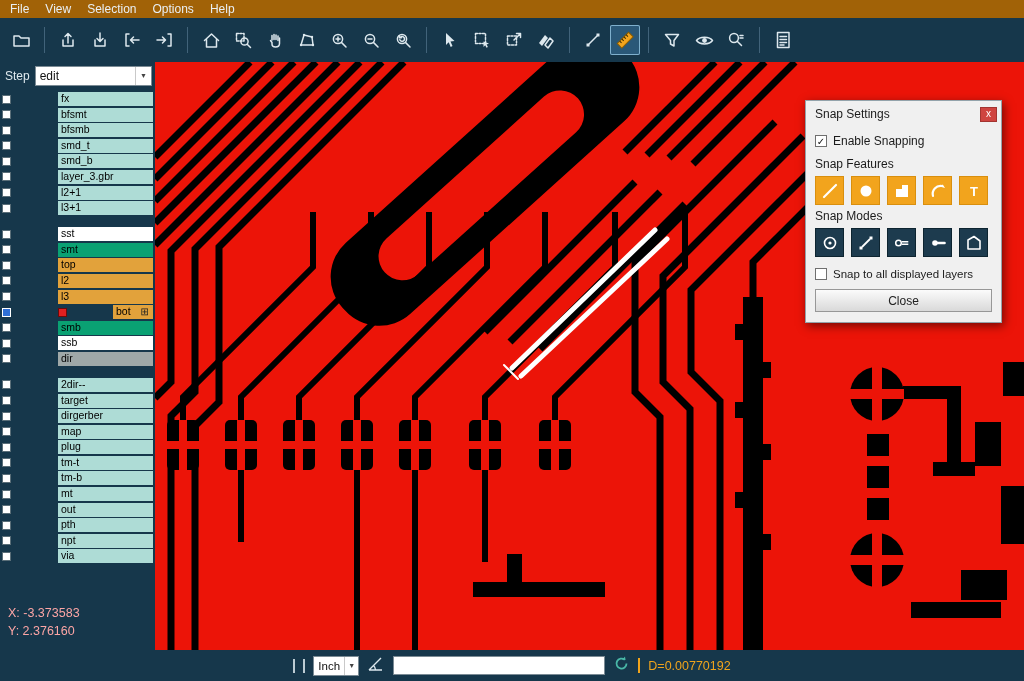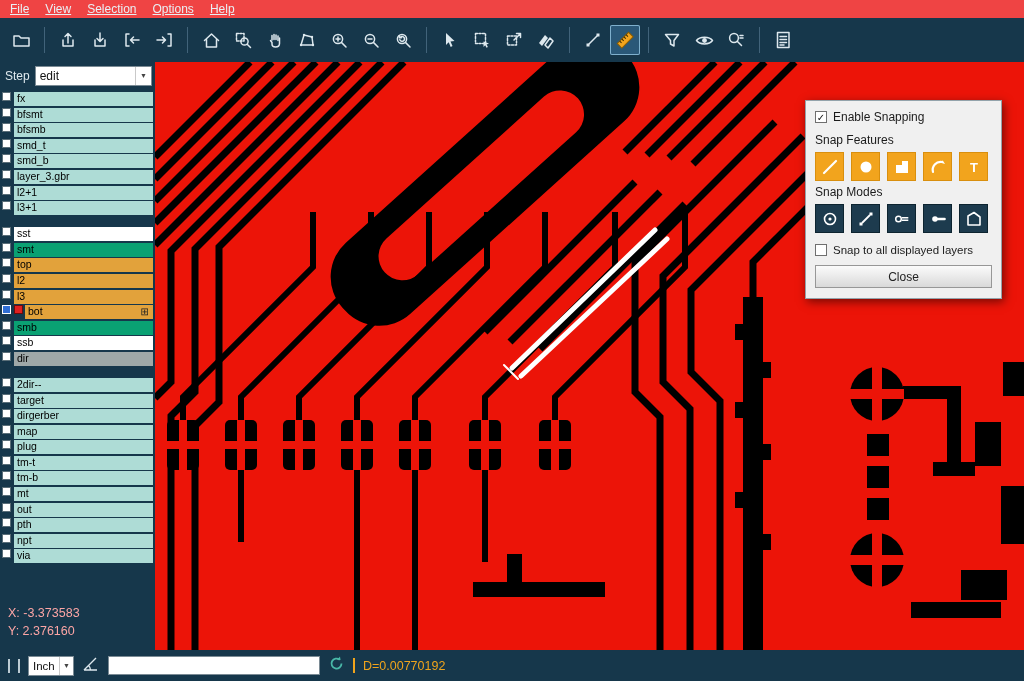--- a/index.html
+++ b/index.html
@@ -1,22 +1,22 @@
 <!DOCTYPE html>
 <html><head>
 <meta charset="utf-8">
 <style>
   * { box-sizing: border-box; margin: 0; padding: 0; }
   html,body { width:1024px; height:681px; overflow:hidden; background:#16374b;
               font-family:"Liberation Sans", sans-serif; }
   .app { width:1024px; height:681px; display:flex; flex-direction:column; }
 
   
-  .menubar { height:18px; display:flex; align-items:flex-start; background:#ef4444;
-             color:#e9eff3; font-size:12px; flex:none; padding-left:2px;text-decoration:underline; }
+  .menubar { height:18px; display:flex; align-items:flex-start; background:#a16207;
+             color:#e9eff3; font-size:12px; flex:none; padding-left:2px; }
   .menu-item { padding:0 8px; height:18px; line-height:18px; cursor:default; }
 
   
   .toolbar { height:44px; display:flex; align-items:center; background:#16374b;
              flex:none; padding-left:6px; gap:2px; }
   .tbtn { width:30px; height:30px; display:flex; align-items:center; justify-content:center;
           border-radius:2px; flex:none; }
   .tbtn.active { background:#2a5878; box-shadow:0 0 0 1px #7fb0cd inset; }
   .tsep { width:1px; height:26px; background:#41637a; margin:0 6px; flex:none; }
   .tbtn svg g.s { stroke:#dde8ee; fill:none; stroke-width:1.5; stroke-linecap:round; stroke-linejoin:round; }
@@ -26,21 +26,21 @@
 
   
   .sidebar { width:155px; flex:none; background:#16374b; display:flex; flex-direction:column; }
   .step-row { height:27px; flex:none; display:flex; align-items:center; gap:5px;
               padding:0 3px 0 5px; color:#dfe9ee; font-size:12px; }
   .combo { flex:1; height:20px; background:#fff; border:1px solid #7a8a94; display:flex;
            align-items:center; font-size:12px; color:#111; padding-left:4px; }
   .combo .chev { margin-left:auto; width:16px; height:100%; border-left:1px solid #c9c9c9;
                  display:flex; align-items:center; justify-content:center; font-size:7px; color:#444; }
   .layers { flex:none; padding-top:3px; }
-  .layer-row { display:flex; height:14px; margin:0 2px 1.6px 1px; position:relative; }
+  .layer-row { display:flex; align-items:center; height:14px; margin:0 2px 1.6px 1px; position:relative;gap:44px; }
   .layer-row.gap { margin-top:12px; }
   .lr-check { width:9px; height:9px; background:#fff; border:1px solid #5a6e78; margin:0 3px 0 1px; flex:none; }
   .lr-sel { display:none; width:9px; height:9px; background:#e02020; border:1px solid #6b0b0b; margin-right:2px; flex:none; }
   .lr-name { flex:1; height:100%; font-size:10.5px; line-height:13px; color:#000; padding-left:3px;
              overflow:hidden; white-space:nowrap; }
   .lr-grid { display:none; position:absolute; right:4px; top:0; font-size:10px; line-height:14px; color:#222; }
   .selected .lr-check { background:#2f6fd6; border-color:#fff; }
   .selected .lr-sel { display:block; }
   .selected .lr-grid { display:block; }
   .c-cyan  .lr-name { background:#aedcd6; }
@@ -72,21 +72,21 @@
           display:flex; align-items:center; justify-content:center; flex:none; }
   .mbtn { width:29px; height:29px; background:#1d3b4e; border:1px solid #0d2430;
           display:flex; align-items:center; justify-content:center; flex:none; }
   .sd-check2 { display:flex; align-items:center; gap:6px; margin:11px 0 9px; font-size:11.5px; }
   .sd-close-btn { display:block; width:100%; height:23px; background:linear-gradient(#fbfbfb,#d9d9d9);
                   border:1px solid #979797; font-size:12px; color:#222;
                   font-family:"Liberation Sans", sans-serif; }
 
   
   .statusbar { height:31px; flex:none; background:#16374b; display:flex; align-items:center;
-               padding:0 8px; gap:8px; color:#dfe9ee; }
+               padding:0 8px; gap:8px; color:#dfe9ee;justify-content:center; }
   .grip { width:2px; height:14px; background:#bccbd3; flex:none; }
   .unit-select { width:46px; height:20px; background:#fff; color:#111; font-size:11.5px;
                  border:1px solid #7a8a94; display:flex; align-items:center; padding-left:4px; flex:none; }
   .unit-select .chev { margin-left:auto; width:14px; height:100%; border-left:1px solid #c9c9c9;
                        display:flex; align-items:center; justify-content:center; font-size:7px; color:#444; }
   .cmd-input { width:212px; height:19px; background:#fff; border:1px solid #7a8a94;
                font-size:12px; padding:0 4px; font-family:"Liberation Sans", sans-serif; }
   .vsep { width:2px; height:15px; background:#f0a41c; flex:none; }
   .dist { color:#f0a41c; font-size:12.5px; }
 </style>
@@ -624,20 +624,24 @@
         </g>
 
         <g stroke="#ffffff" stroke-linecap="round" fill="none">
           <path d="M500 168L357 306" stroke-width="5"></path>
           <path d="M512 177L366 314" stroke-width="5"></path>
           <path d="M349 303L363 317" stroke-width="2"></path>
         </g>
       </svg>
 
       <div class="snap-dialog">
+        <div class="sd-title">
+          <span>Snap Settings</span>
+          <span class="sd-close">x</span>
+        </div>
         <div class="sd-body">
           <div class="sd-check">
             <span class="cbox">✓</span>
             <span>Enable Snapping</span>
           </div>
           <div class="sd-label">Snap Features</div>
           <div class="icon-row">
             <div class="fbtn">
               <svg width="18" height="18" viewBox="0 0 18 18">
                   <path d="M3 15L15 3" stroke="#fff" stroke-width="2.2" stroke-linecap="round"></path>

